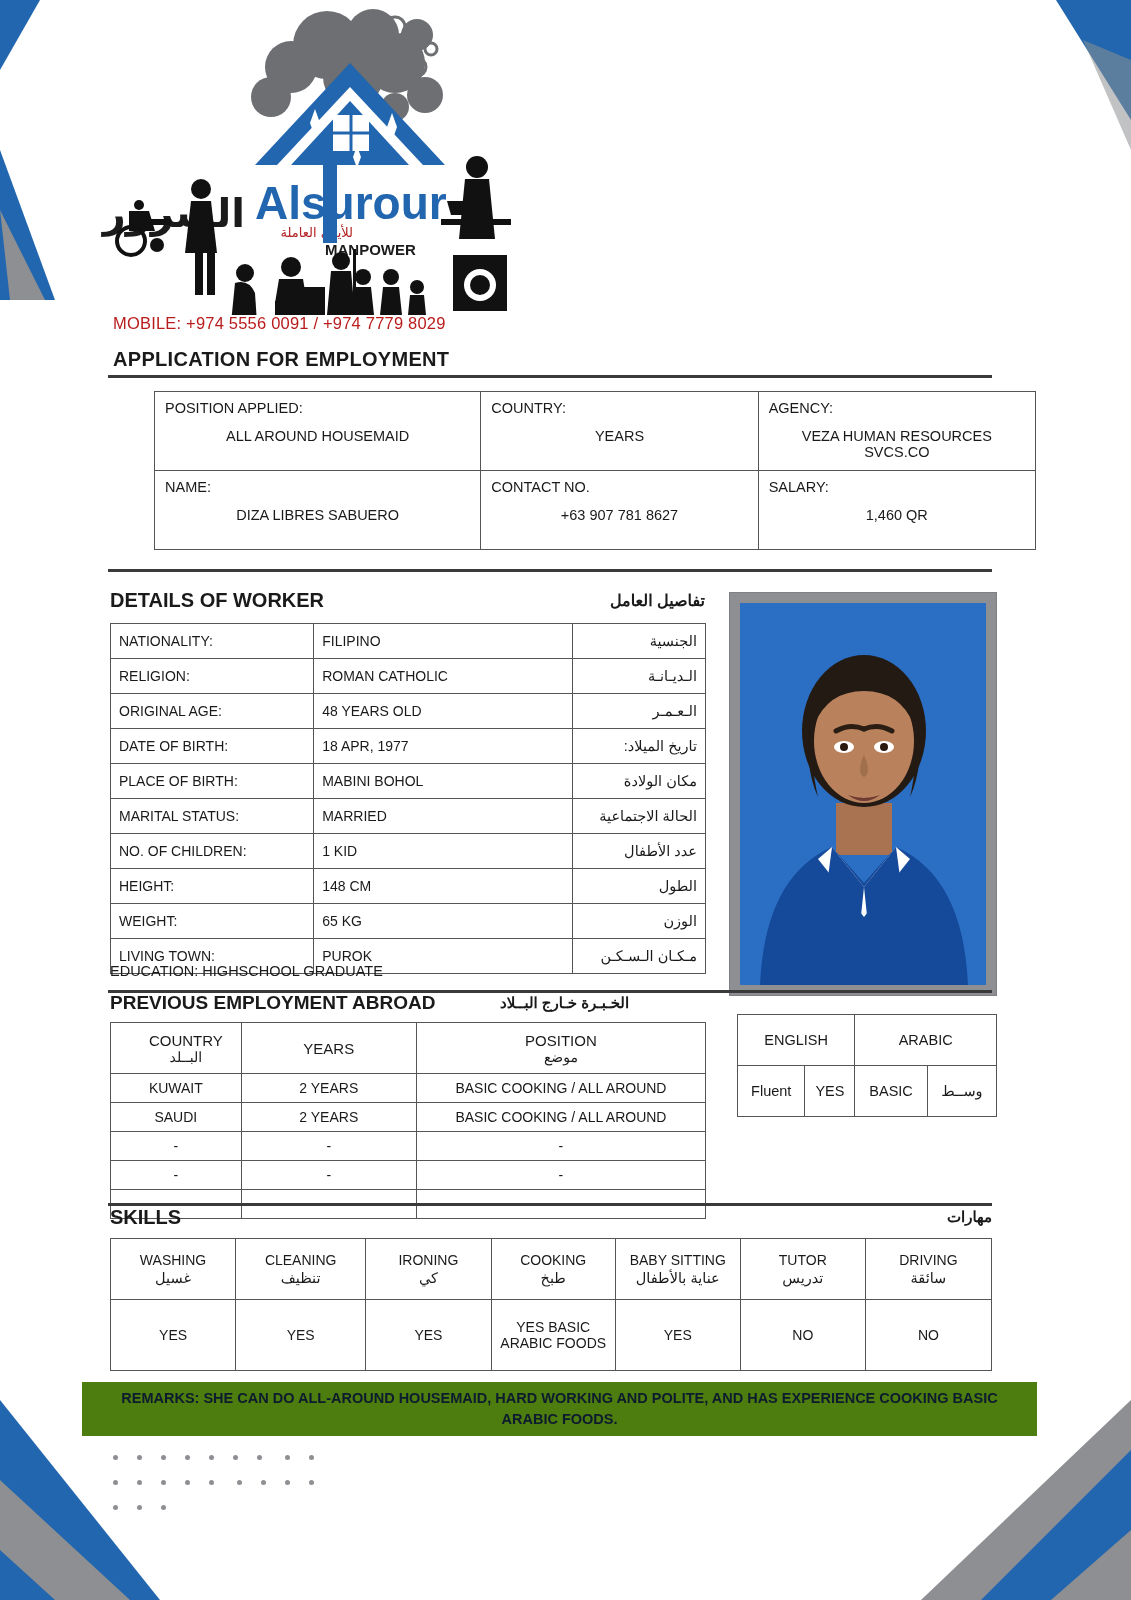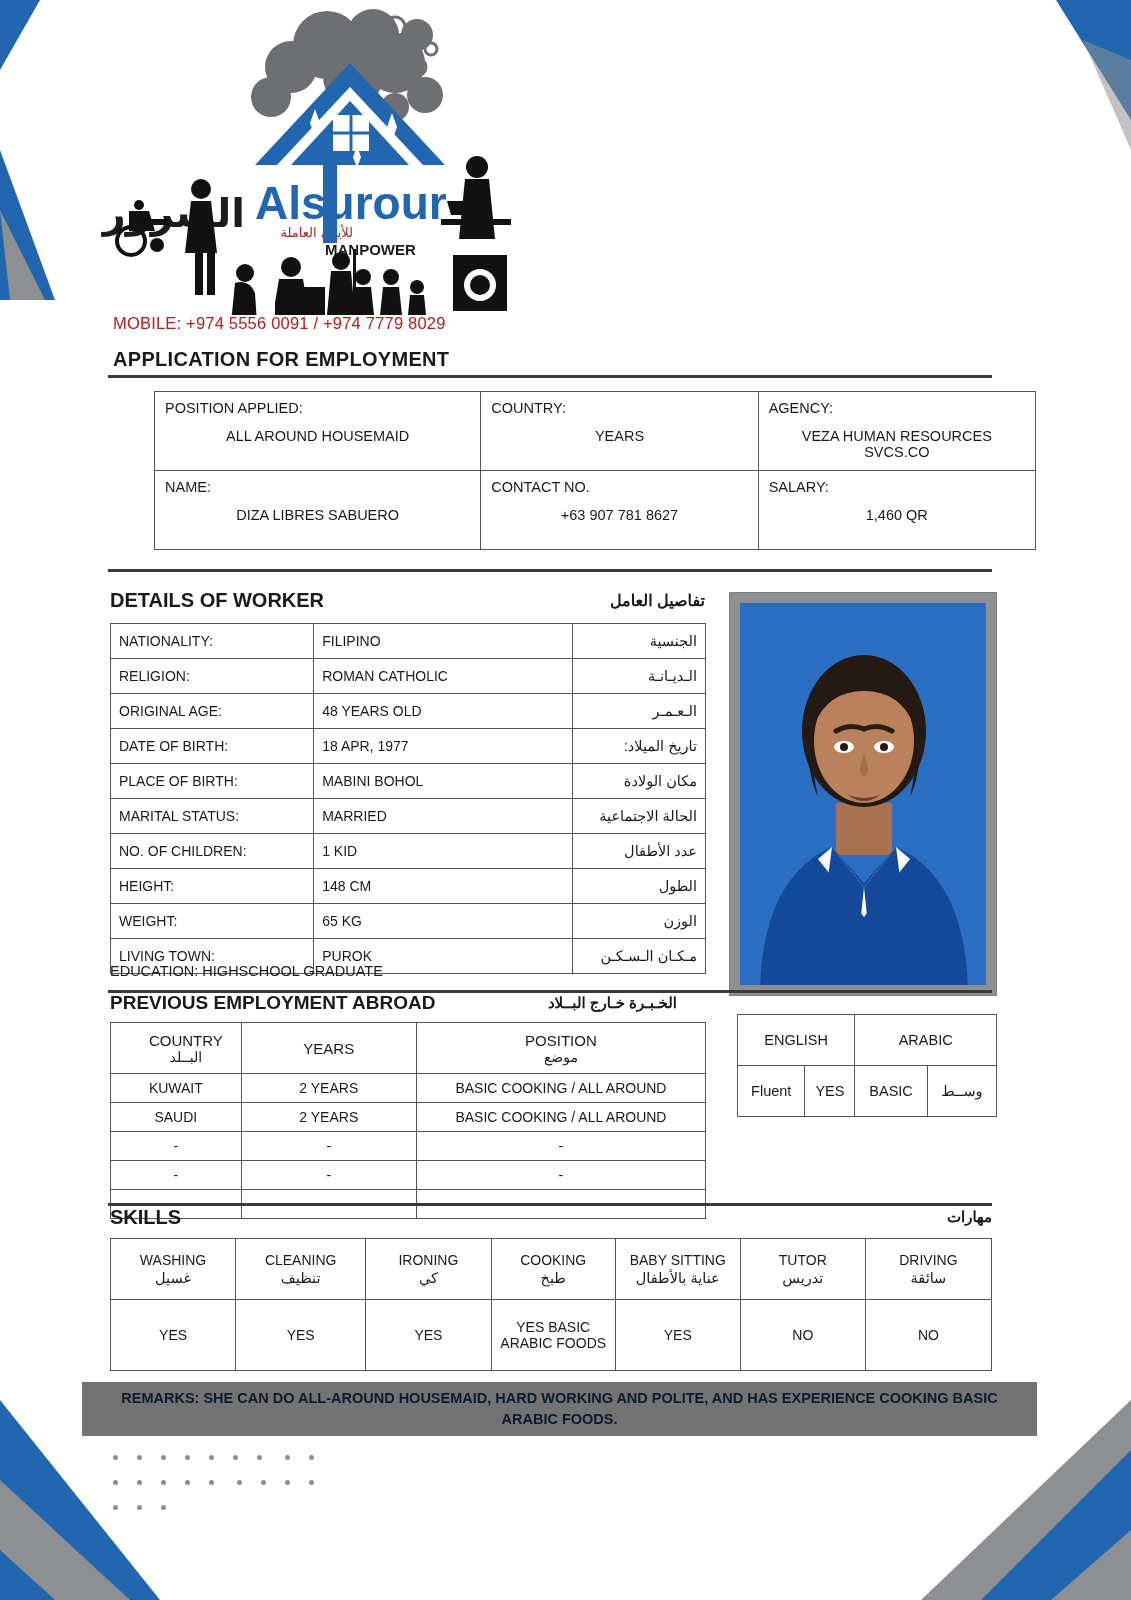--- a/index.html
+++ b/index.html
@@ -55,21 +55,21 @@
   
   .photo-frame {
     position:absolute; left:729px; top:592px; width:268px; height:404px;
     background:#8d8f92; padding:0; box-sizing:border-box;
     border:1px solid #7e8083;
   }
   .photo-inner { position:absolute; left:10px; top:10px; right:10px; bottom:10px; background:#1f5fb0; overflow:hidden; }
 
   
   .prev-title { position:absolute; left:110px; top:992px; font-size:19px; font-weight:bold; }
-  .prev-title-ar { position:absolute; left:472px; top:994px; width:205px; text-align:right; font-size:15px; font-weight:bold; direction:rtl; }
+  .prev-title-ar { position:absolute; left:500px; top:994px; width:205px; text-align:left; font-size:15px; font-weight:bold; direction:rtl; }
   .prev-table { position:absolute; left:110px; top:1022px; width:596px; font-size:14px; text-align:center; }
   .prev-table td { border:1px solid #555; padding:3px 4px; height:22px; }
   .prev-table td.hd { height:44px; font-size:15px; }
   .prev-table .c1 { width:105px;padding-left:24px; }
   .prev-table .c2 { width:180px; }
   .prev-table .c3 { width:305px; }
   .ar-sub { display:block; direction:rtl; font-size:14px; }
 
   
   .lang-table { position:absolute; left:737px; top:1014px; width:260px; font-size:14.5px; text-align:center; }
@@ -81,21 +81,21 @@
   .skills-title-ar { position:absolute; left:900px; top:1208px; width:92px; text-align:right; font-size:15px; font-weight:bold; direction:rtl; }
   .skills-table { position:absolute; left:110px; top:1238px; width:882px; font-size:14px; text-align:center; }
   .skills-table td { border:1px solid #555; padding:4px 2px; }
   .skills-table td.hd { height:52px; }
   .skills-table td.vl { height:62px; }
   .sk-ar { display:block; direction:rtl; font-size:14.5px; margin-top:2px; }
 
   
   .remarks {
     position:absolute; left:82px; top:1382px; width:955px; min-height:48px;
-    background:#737373; color:#0d1b2e; font-weight:bold; font-size:14.5px;
+    background:#4d7c0f; color:#0d1b2e; font-weight:bold; font-size:14.5px;
     display:flex; align-items:center; justify-content:center; text-align:center;
     padding:6px 28px; box-sizing:border-box; line-height:1.45;
   }
 
   
   .dots { position:absolute; left:113px; top:1455px; width:230px; }
   .dot { display:inline-block; width:5px; height:5px; border-radius:50%; background:#8d8f92; margin:0 19px 16px 0; }
 </style>
 </head>
 <body>

